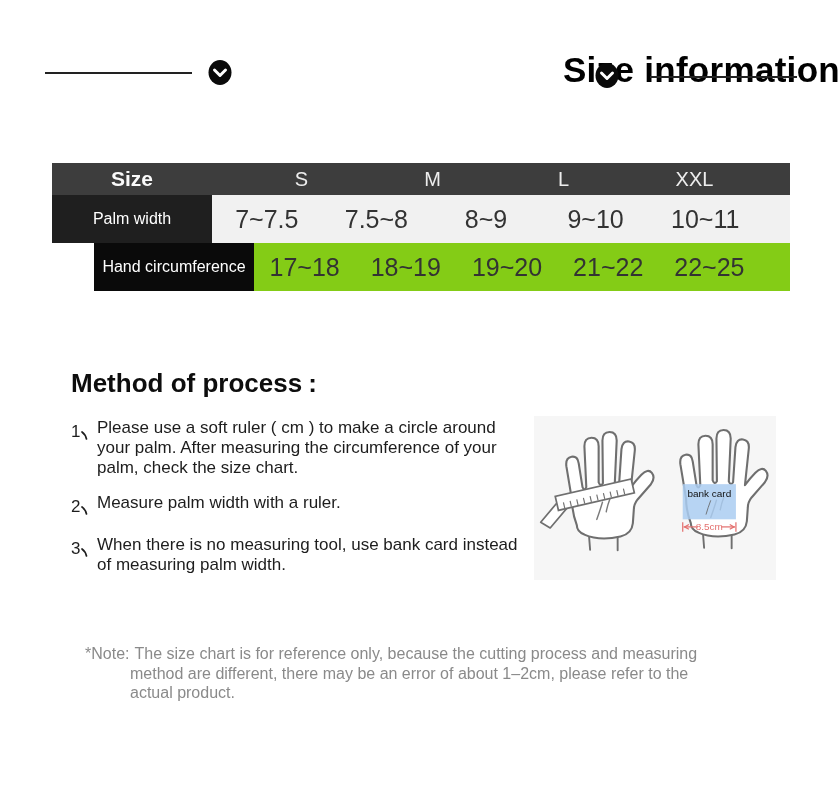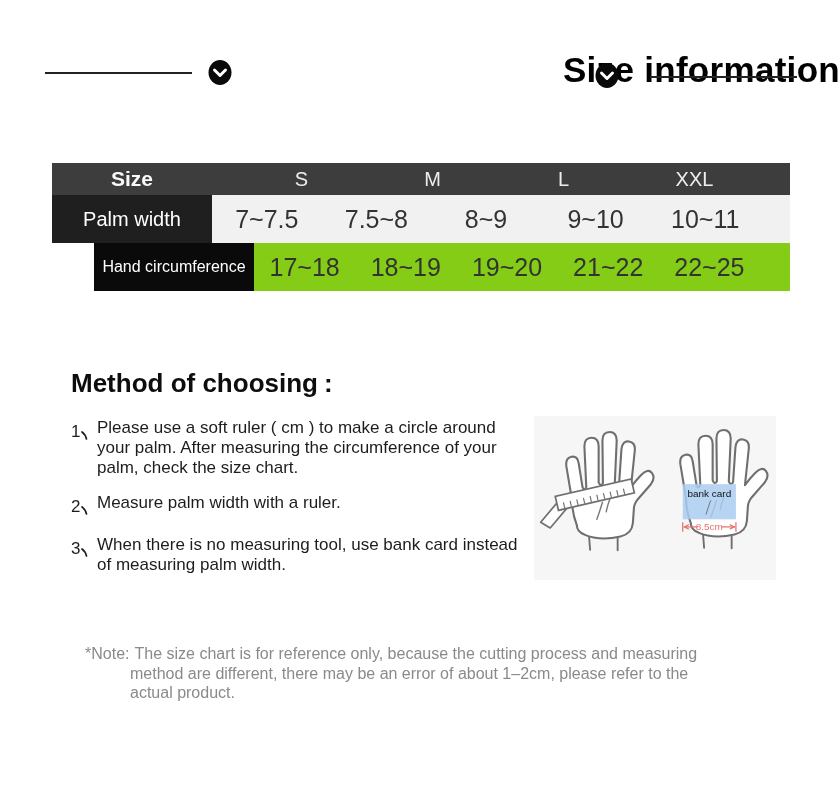--- a/index.html
+++ b/index.html
@@ -20,21 +20,21 @@
   .size-table { position:absolute; left:52px; top:163px; width:738px; }
   .t-row { display:flex; width:100%; }
   .t-head { height:32px; background:#3d3d3d;gap:24px; }
   .t-body { height:48px; }
   .t-label { flex:0 0 160px; display:flex; align-items:center; justify-content:center; color:#fff; }
   .t-head .t-label { font-size:21px; font-weight:700; color:#fafafa; }
   .t-cells { flex:1; display:flex; padding-right:30px; }
   .t-cell { flex:1; display:flex; align-items:center; justify-content:center; }
   .t-head .t-cell { font-size:20px; color:#ededed; }
   .t-body .t-cell { font-size:25px; color:#333; }
-  .row-palm .t-label { background:#1f1f1f; font-size:20px; }
+  .row-palm .t-label { background:#1f1f1f; font-size:16px; }
   .row-palm .t-cells { background:#f1f1f1; }
   .row-circ .t-label { background:#0a0a0a; font-size:16px;margin-left:42px; }
   .row-circ .t-cells { background:#84cc16; }
 
   
   .method-heading { position:absolute; left:71px; top:368px; font-size:26px; font-weight:700; color:#0d0d0d; }
   .method-colon { margin-left:6px; }
   .method-list { position:absolute; left:71px; top:418px; width:462px; }
   .m-item { display:flex; margin-top:15px; }
   .m-item:first-child { margin-top:0; }
@@ -98,21 +98,21 @@
       <div class="t-cells">
         <div class="t-cell">17~18</div>
         <div class="t-cell">18~19</div>
         <div class="t-cell">19~20</div>
         <div class="t-cell">21~22</div>
         <div class="t-cell">22~25</div>
       </div>
     </div>
   </div>
 
-  <div class="method-heading"><span>Method of choosing</span><span class="method-colon">:</span></div>
+  <div class="method-heading"><span>Method of process</span><span class="method-colon">:</span></div>
 
   <div class="method-list">
     <div class="m-item">
       <span class="m-marker"><span>1</span><svg class="enum-comma" width="7" height="9" viewBox="0 0 7 9">
             <path d="M1 1 Q4.5 3.5 5.5 8" fill="none" stroke="#1d1d1d" stroke-width="1.7" stroke-linecap="round"></path>
           </svg></span>
       <span class="m-text">Please use a soft ruler ( cm ) to make a circle around
 your palm. After measuring the circumference of your
 palm, check the size chart.</span>
     </div>

